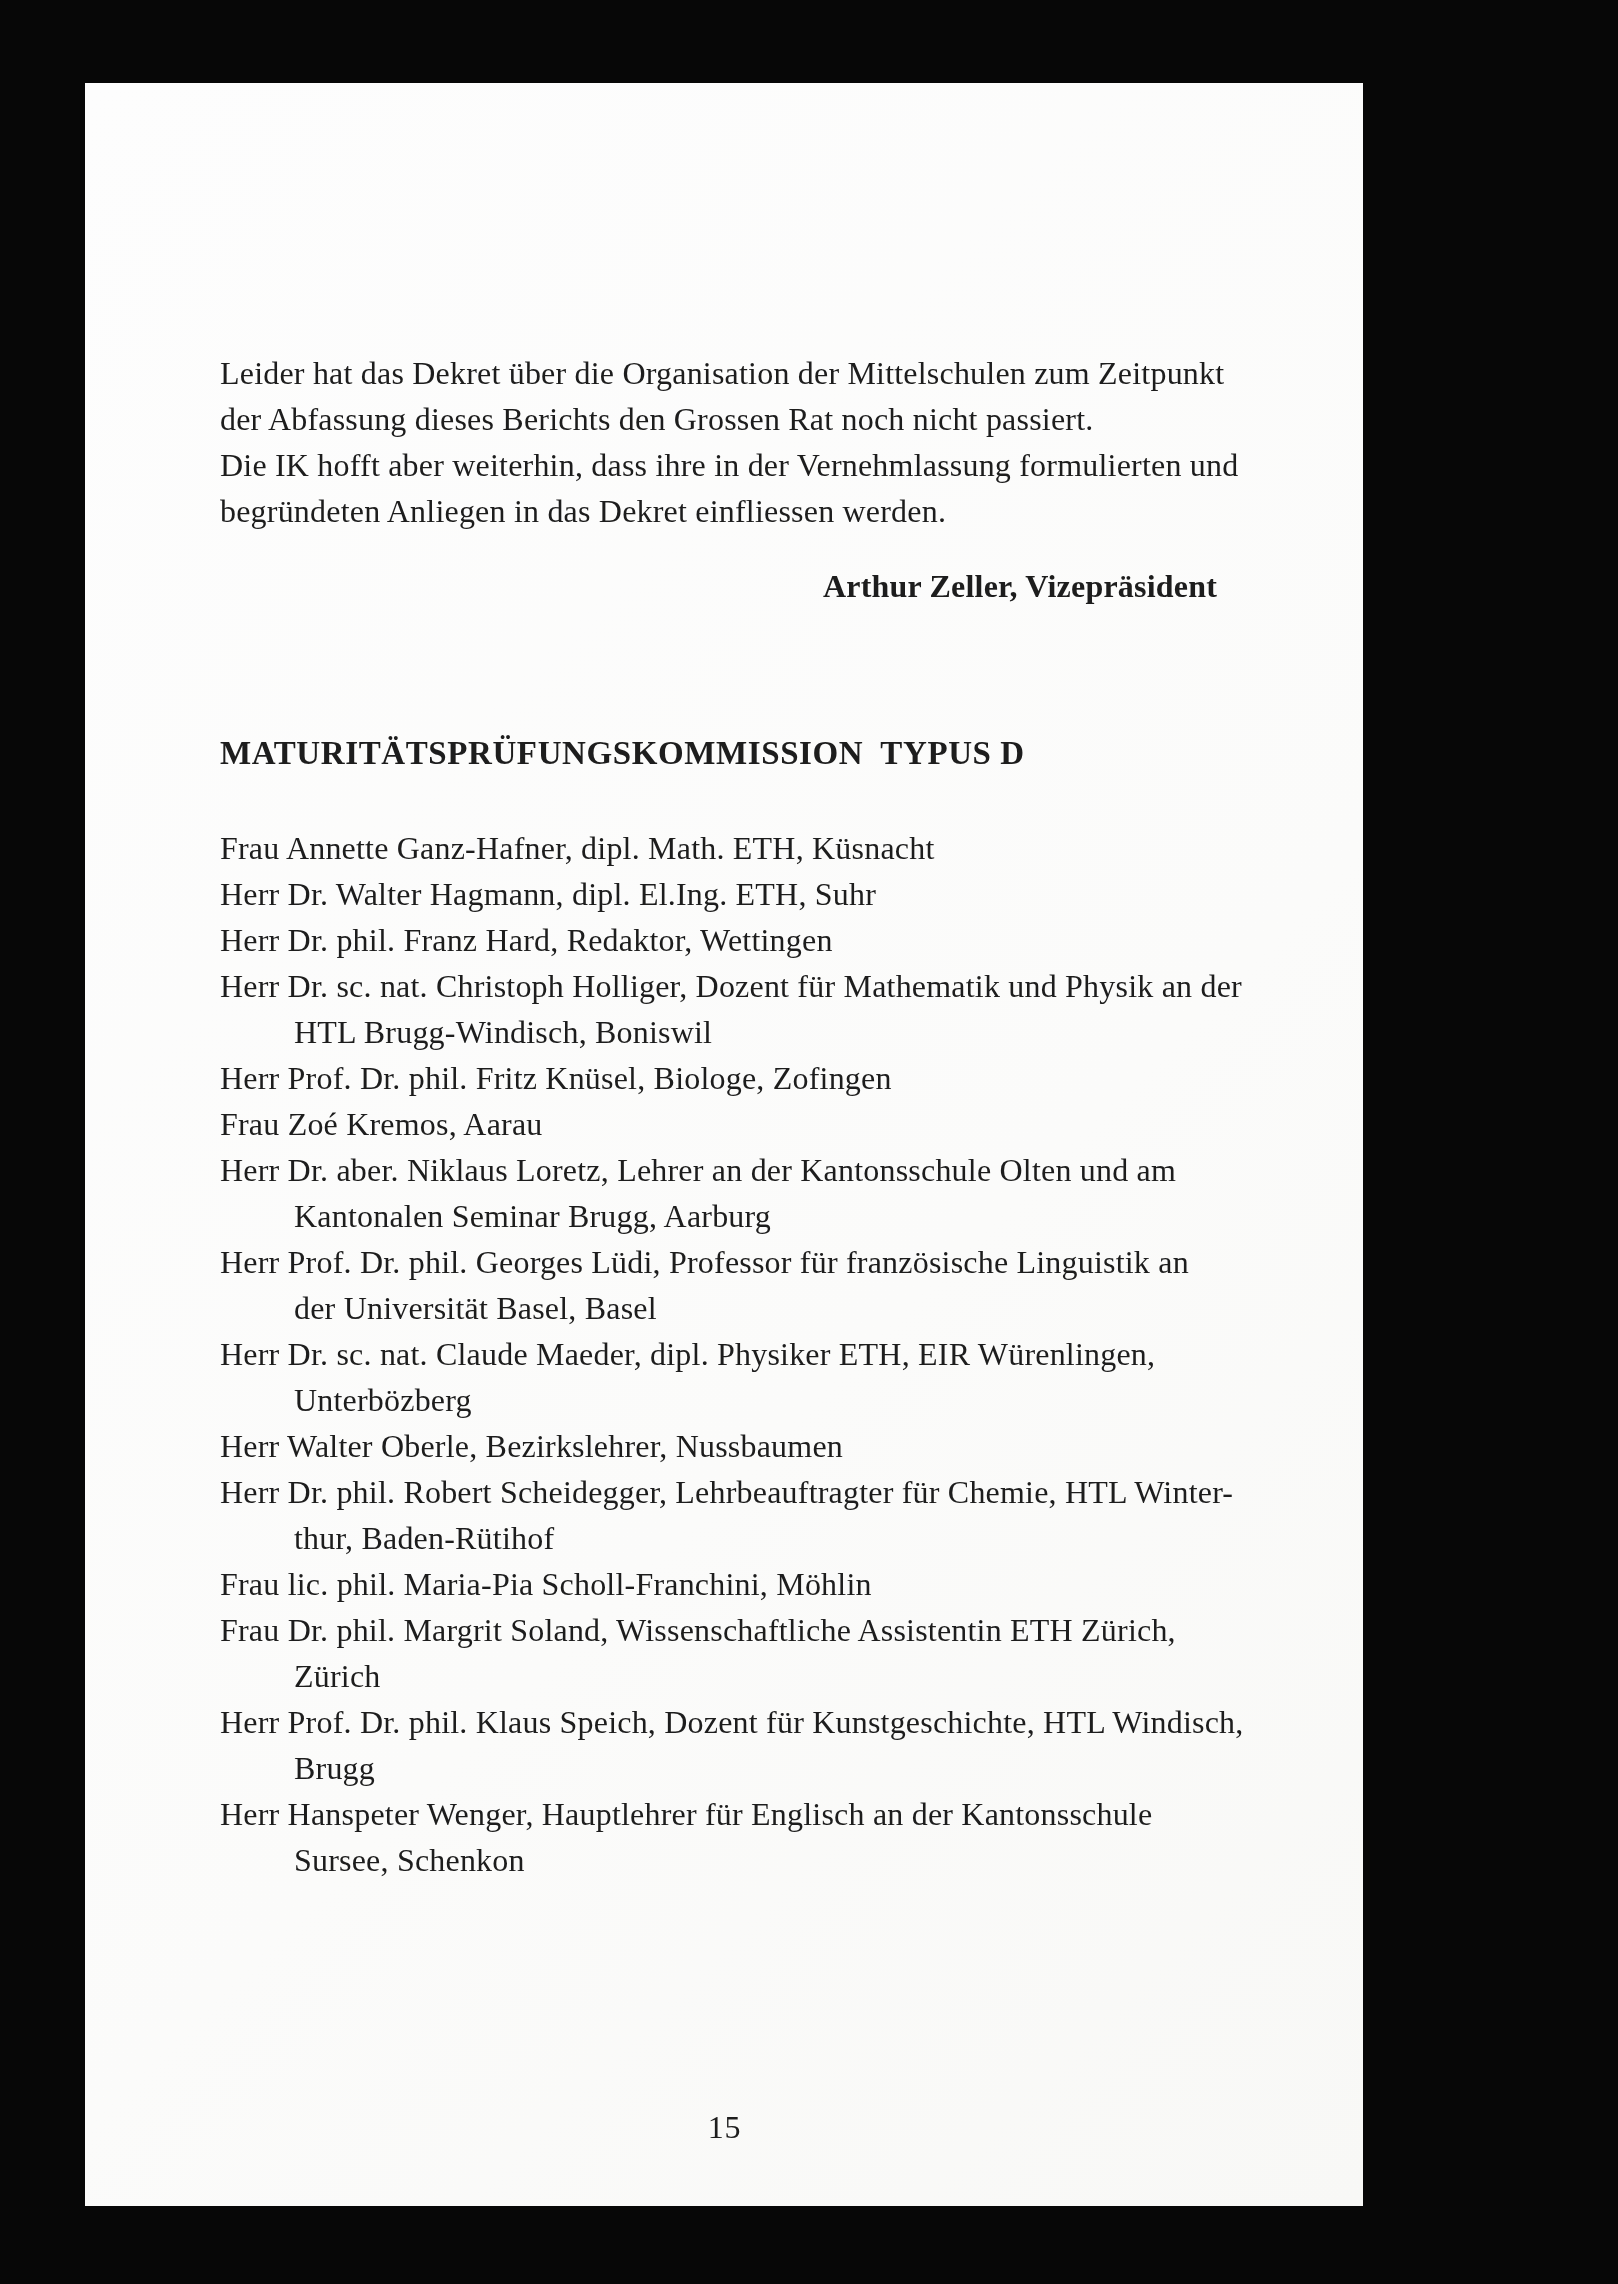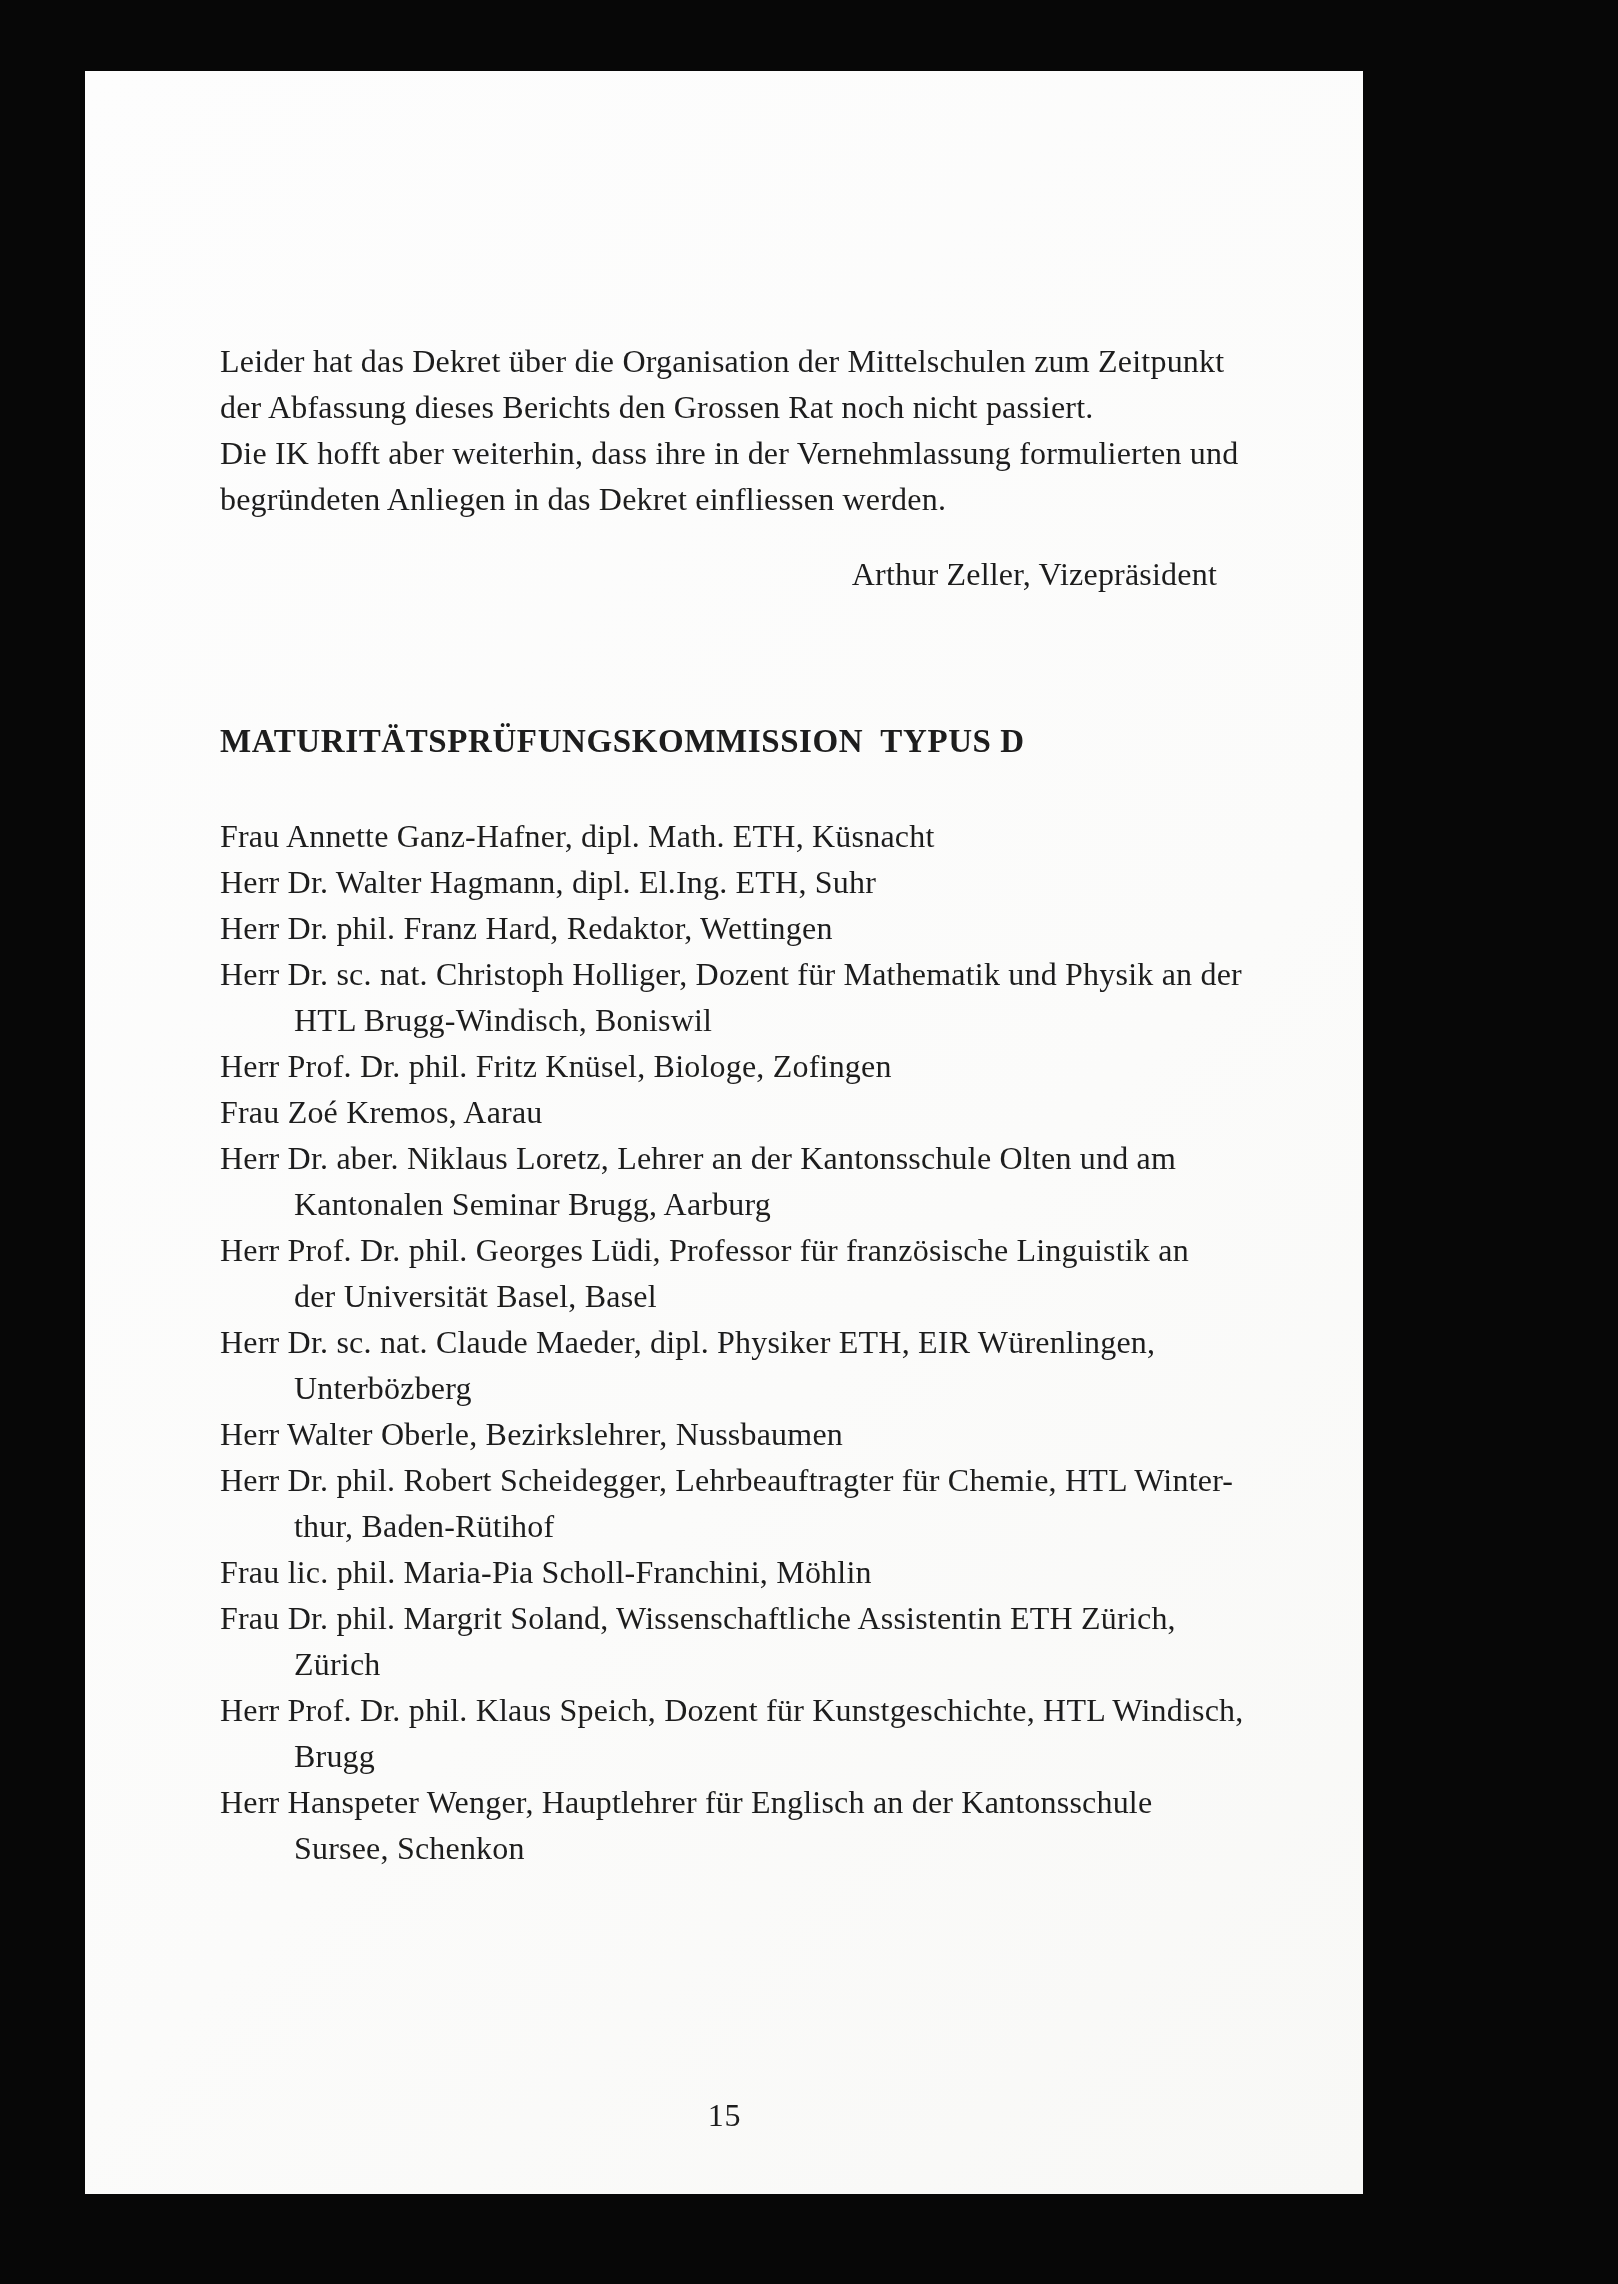--- a/index.html
+++ b/index.html
@@ -11,21 +11,21 @@
     position: relative;
     width: 1619px;
     height: 2284px;
     background: #070707;
     overflow: hidden;
     font-family: "Liberation Serif", "DejaVu Serif", serif;
   }
   .page {
     position: absolute;
     left: 85px;
-    top: 71px;
+    top: 83px;
     width: 1278px;
     height: 2123px;
     background: #fcfcfc;
     background: linear-gradient(135deg, #fdfdfd 0%, #fbfbfa 60%, #f8f8f6 100%);
     color: #1d1d1d;
   }
   .block {
     position: absolute;
     left: 135px;
     right: 134px;
@@ -35,20 +35,21 @@
     line-height: 46px;
     white-space: nowrap;
     letter-spacing: 0.2px;
   }
   .intro { top: 267px; }
   .signature-block {
     top: 480px;
     left: 135px;
     right: 146px;
     text-align: right;
+    font-weight: bold;
   }
   .heading-block { top: 647px; }
   .heading-text {
     font-size: 33px;
     line-height: 46px;
     font-weight: bold;
     white-space: pre;
     letter-spacing: 0.6px;
   }
   .members { top: 742px; }

